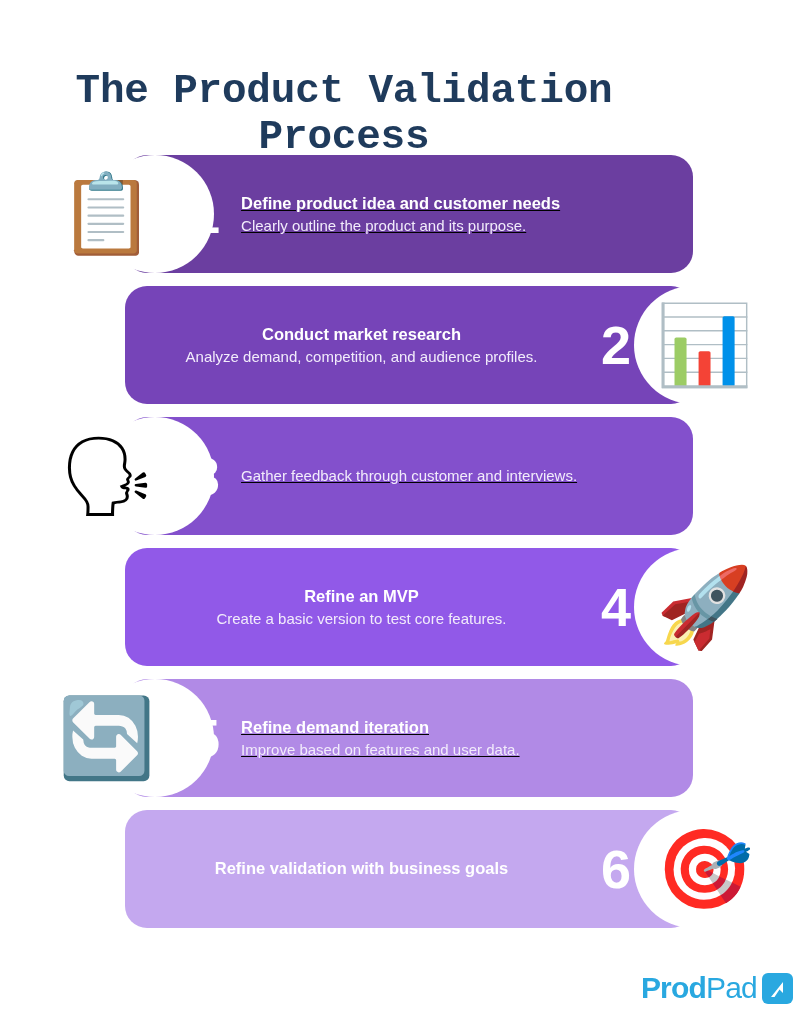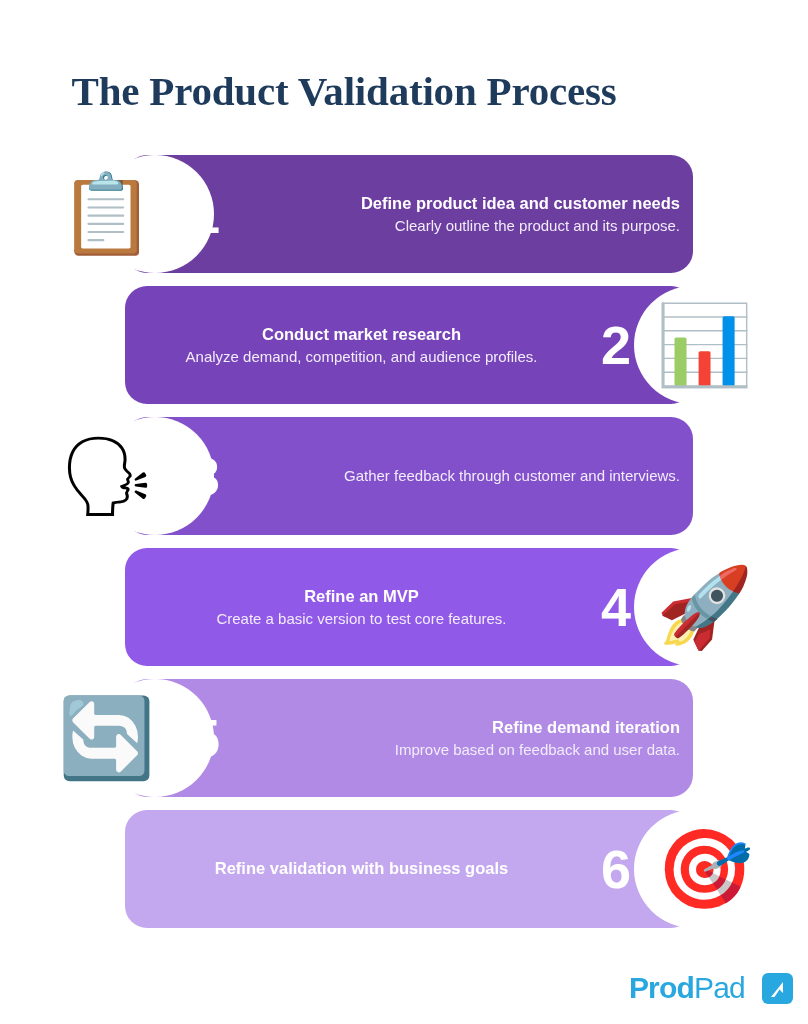--- a/index.html
+++ b/index.html
@@ -16,21 +16,21 @@
     -webkit-font-smoothing: antialiased;
   }
 
   
   .page-title {
     position: absolute;
     left: 0;
     top: 42px;
     width: 688px;
     text-align: center;
-    font-family: Liberation Serif, serif;
+    font-family: Liberation Mono, monospace;
     font-weight: bold;
     font-size: 41px;
     letter-spacing: -0.2px;
     color: #1f3b5c;
     line-height: 1.1;
   }
 
   
   .steps {
     position: absolute;
@@ -111,21 +111,21 @@
     line-height: 1;
     letter-spacing: -1px;
   }
   .step-left .step-number  { margin-right: 22px; }
   .step-right .step-number { margin-left: 18px; order: 2; }
 
   .step-text {
     flex: 1 1 auto;
   }
   .step-right .step-text { order: 1; text-align: center; }
-  .step-left  .step-text { text-align: right; }
+  .step-left  .step-text { text-align: left; text-decoration: underline; }
 
   .step-head {
     font-size: 16.5px;
     font-weight: bold;
     color: #ffffff;
     line-height: 1.35;
     margin-bottom: 2px;
   }
   .step-desc {
     font-size: 15px;
@@ -135,21 +135,20 @@
   }
 
   
   .logo {
     position: absolute;
     right: 15px;
     top: 968px;
     display: flex;
     align-items: center;
     height: 40px;
-    gap: 12px;
   }
   .logo-text {
     font-size: 30px;
     color: #29a8e0;
     letter-spacing: -0.8px;
     line-height: 1;
   }
   .logo-text .b { font-weight: bold; }
   .logo-text .l { font-weight: normal; }
   .logo-mark {
@@ -216,21 +215,21 @@
       </div>
     </div>
     <div class="step step-left">
       <div class="bar" style="background: rgb(177, 138, 230);"></div>
       <div class="notch"></div>
       <div class="step-icon">🔄</div>
       <div class="bar-content">
         <div class="step-number">5</div>
         <div class="step-text">
           <div class="step-head">Refine demand iteration</div>
-          <div class="step-desc">Improve based on feedback and user data.</div>
+          <div class="step-desc">Improve based on features and user data.</div>
         </div>
       </div>
     </div>
     <div class="step step-right">
       <div class="bar" style="background: rgb(196, 168, 239);"></div>
       <div class="notch"></div>
       <div class="step-icon">🎯</div>
       <div class="bar-content">
         <div class="step-number">6</div>
         <div class="step-text">

